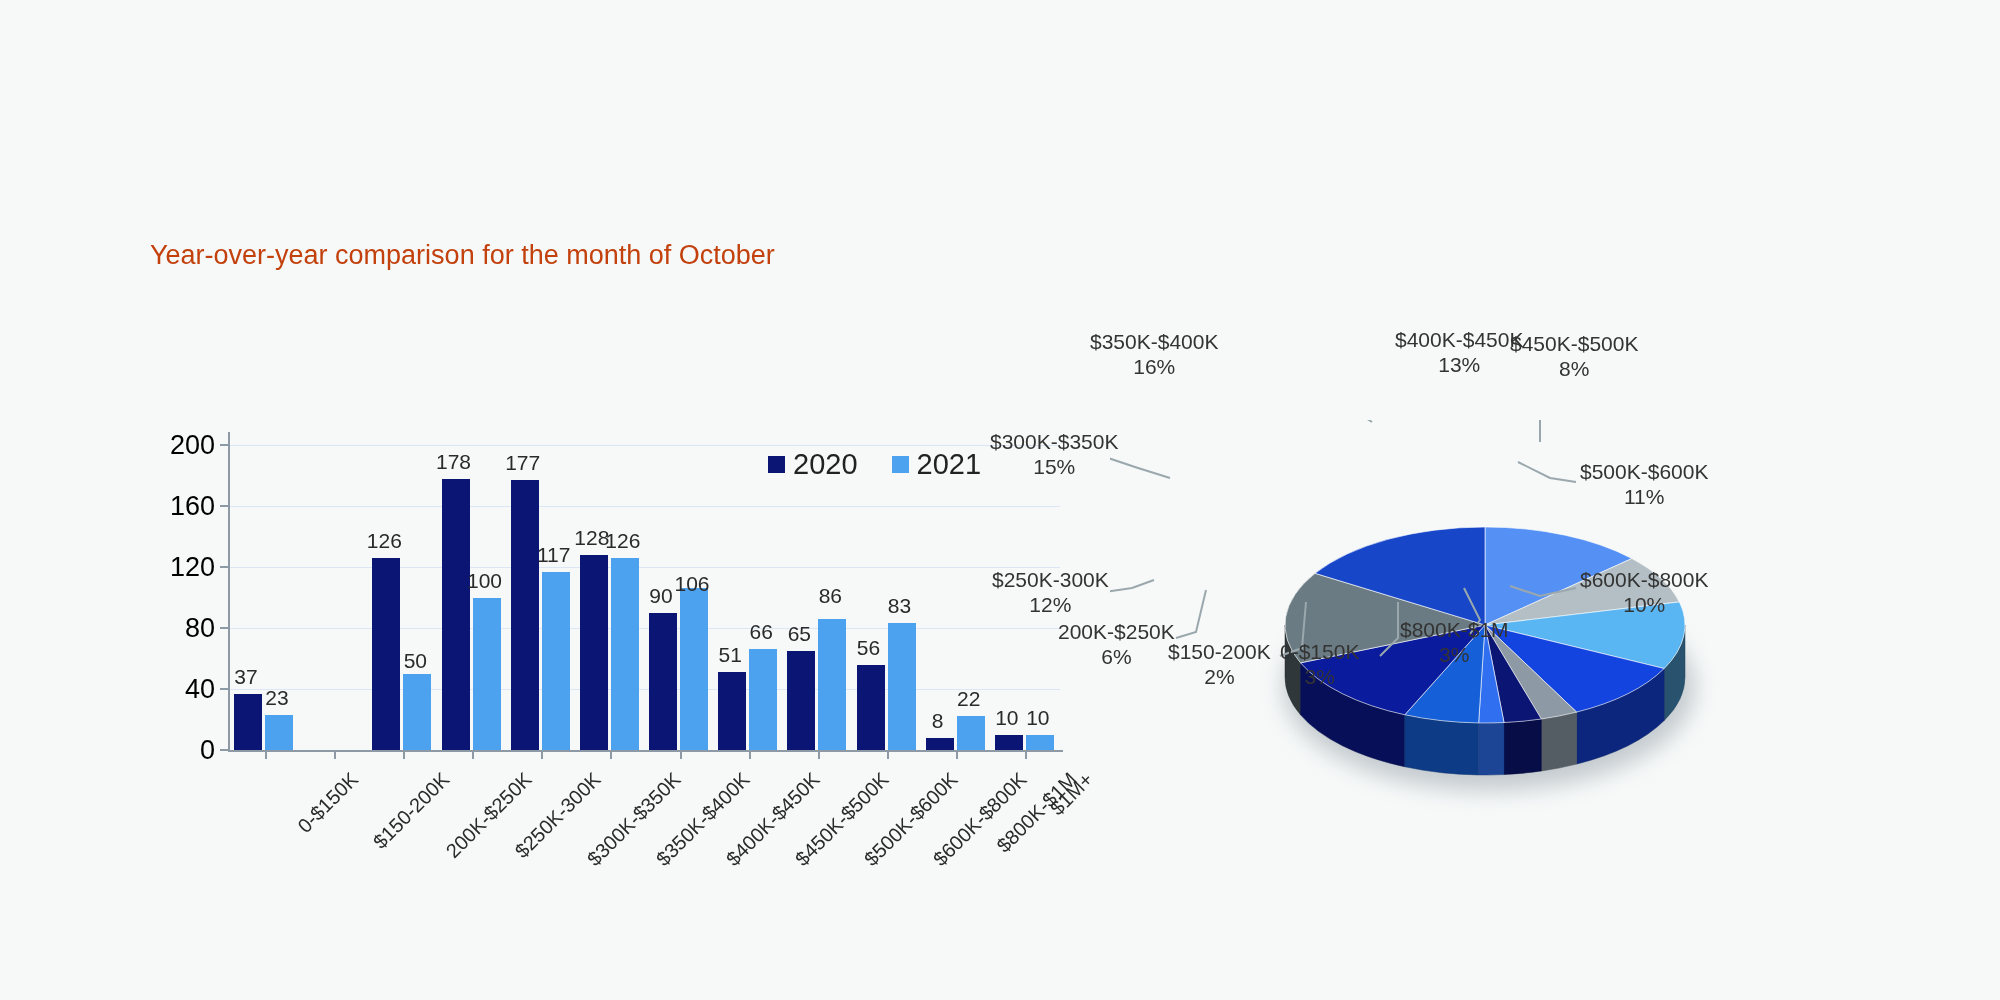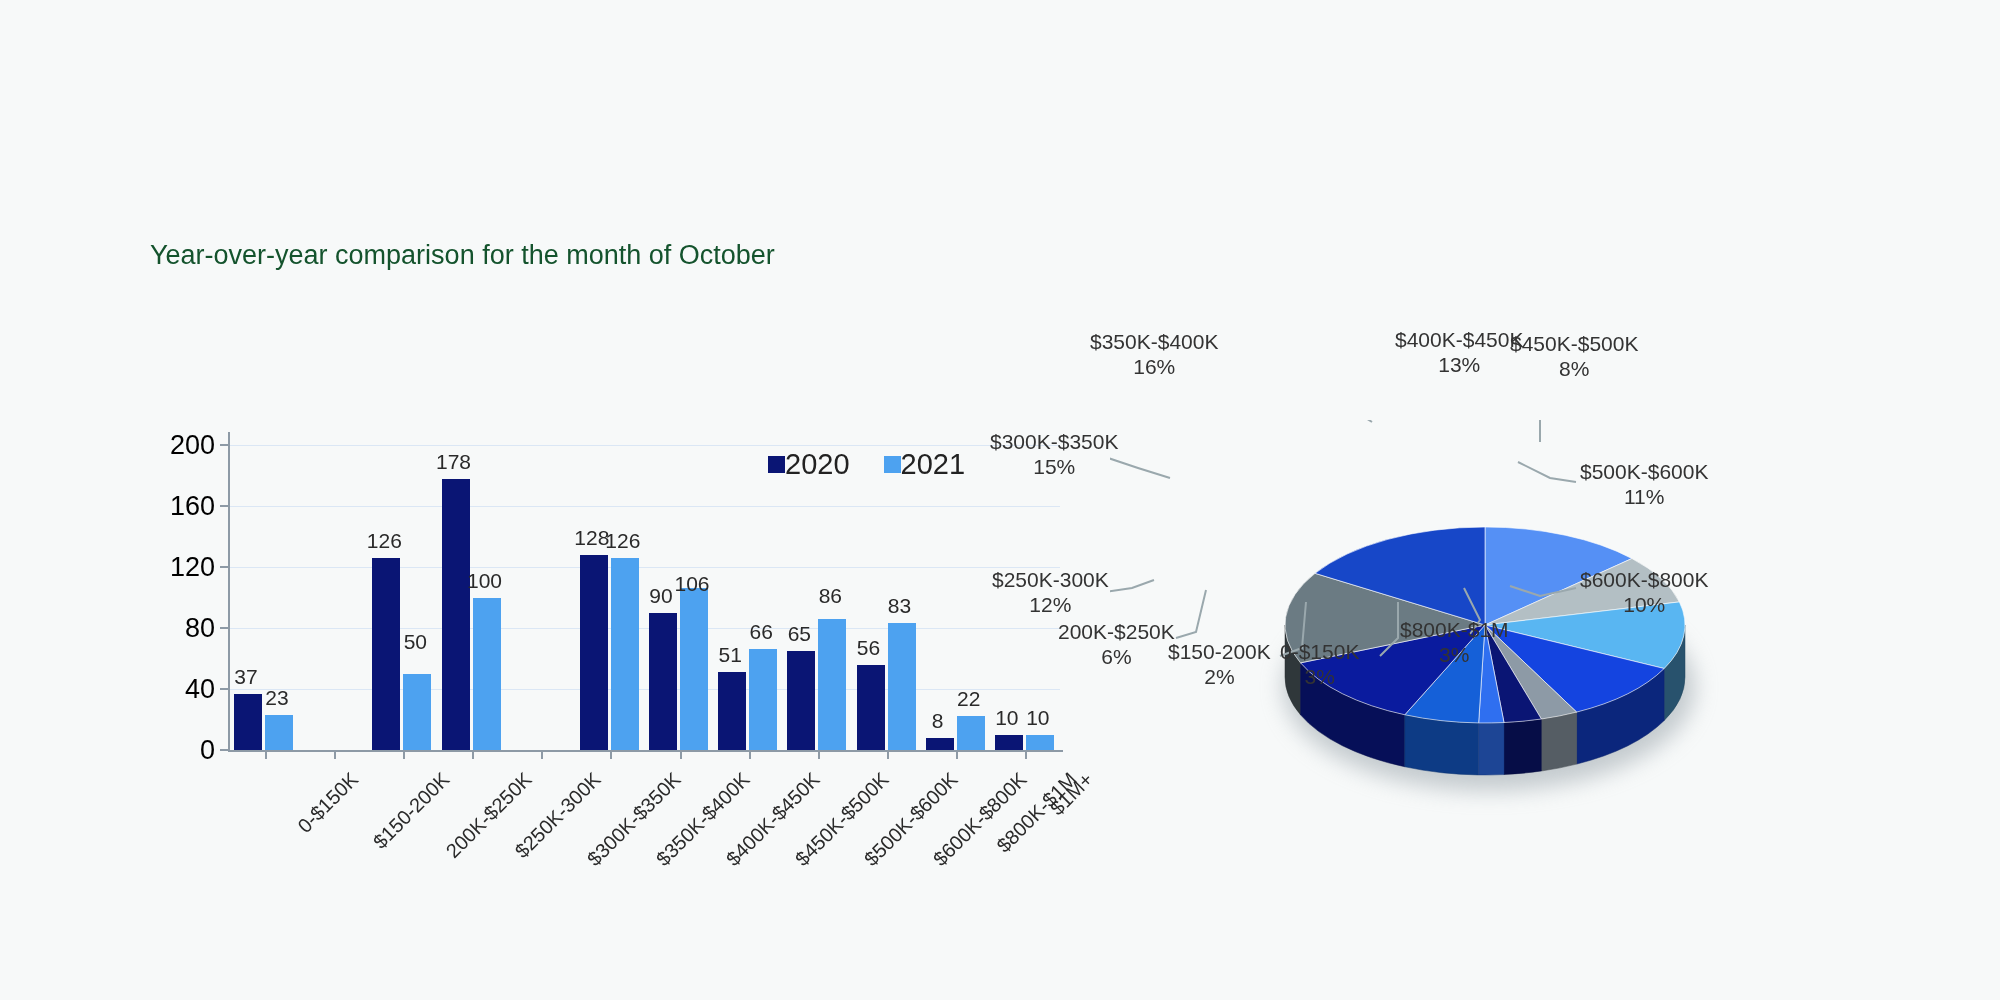--- a/index.html
+++ b/index.html
@@ -13,21 +13,21 @@
 
   
   #page-title {
     position: absolute; left: 148px; top: 118px;
     font-size: 78px; font-weight: 400; letter-spacing: -0.5px;
     color: #14158a; white-space: nowrap;
     font-family: "Liberation Sans", sans-serif;
   }
   #page-subtitle {
     position: absolute; left: 150px; top: 240px;
-    font-size: 27px; font-weight: 400; color: #14532d; white-space: nowrap;
+    font-size: 27px; font-weight: 400; color: #c2410c; white-space: nowrap;
   }
 
   
   #bar-chart { position: absolute; left: 140px; top: 420px; width: 960px; height: 430px; }
   .plot-frame {
     position: absolute; left: 90px; top: 25px;
     width: 830px; height: 305px;
   }
   .gridline {
     position: absolute; left: 0; width: 830px; height: 1px;
@@ -72,21 +72,21 @@
     font-size: 20px; color: #2a2a2a; white-space: nowrap;
     transform-origin: right top; transform: rotate(-45deg);
     text-align: right;
   }
 
   
   #bar-legend {
     position: absolute; left: 628px; top: 28px;
     display: flex; align-items: center; gap: 34px;
   }
-  .legend-item { display: flex; align-items: center; gap: 0; }
+  .legend-item { display: flex; align-items: center; gap: 8px; }
   .legend-swatch { width: 17px; height: 17px; }
   .legend-swatch.s2020 { background: #0a1574; }
   .legend-swatch.s2021 { background: #4da2f0; }
   .legend-text { font-size: 29px; color: #222; }
 
   
   #pie-chart { position: absolute; left: 1110px; top: 420px; width: 860px; height: 440px; }
   #pie-svg { position: absolute; left: 0; top: 0; }
   .pie-callout {
     position: absolute; font-size: 21px; color: #333; line-height: 1.18;
@@ -129,27 +129,33 @@
         <div class="bar-group" style="left: 0px; width: 69.1667px;">
           <div class="bar y2020" style="height: 56.425px;"></div>
           <div class="bar-label lbl2020" style="bottom: 61.425px;">37</div>
           <div class="bar y2021" style="height: 35.075px;"></div>
           <div class="bar-label lbl2021" style="bottom: 40.075px;">23</div>
         </div>
         <div class="bar-group" style="left: 138.333px; width: 69.1667px;">
           <div class="bar y2020" style="height: 192.15px;"></div>
           <div class="bar-label lbl2020" style="bottom: 197.15px;">126</div>
           <div class="bar y2021" style="height: 76.25px;"></div>
-          <div class="bar-label lbl2021" style="bottom: 96px;">50</div>
+          <div class="bar-label lbl2021" style="bottom: 77px;">50</div>
         </div>
         <div class="bar-group" style="left: 207.5px; width: 69.1667px;">
           <div class="bar y2020" style="height: 271.45px;"></div>
           <div class="bar-label lbl2020" style="bottom: 276.45px;">178</div>
           <div class="bar y2021" style="height: 152.5px;"></div>
           <div class="bar-label lbl2021" style="bottom: 157.5px;">100</div>
+        </div>
+        <div class="bar-group" style="left: 276.667px; width: 69.1667px;">
+          <div class="bar y2020" style="height: 269.925px;"></div>
+          <div class="bar-label lbl2020" style="bottom: 274.925px;">177</div>
+          <div class="bar y2021" style="height: 178.425px;"></div>
+          <div class="bar-label lbl2021" style="bottom: 183.425px;">117</div>
         </div>
         <div class="bar-group" style="left: 345.833px; width: 69.1667px; margin-top: 23px;">
           <div class="bar y2020" style="height: 195.2px;"></div>
           <div class="bar-label lbl2020" style="bottom: 200.2px;">128</div>
           <div class="bar y2021" style="height: 192.15px;"></div>
           <div class="bar-label lbl2021" style="bottom: 197.15px;">126</div>
         </div>
         <div class="bar-group" style="left: 415px; width: 69.1667px;">
           <div class="bar y2020" style="height: 137.25px;"></div>
           <div class="bar-label lbl2020" style="bottom: 142.25px;">90</div>

